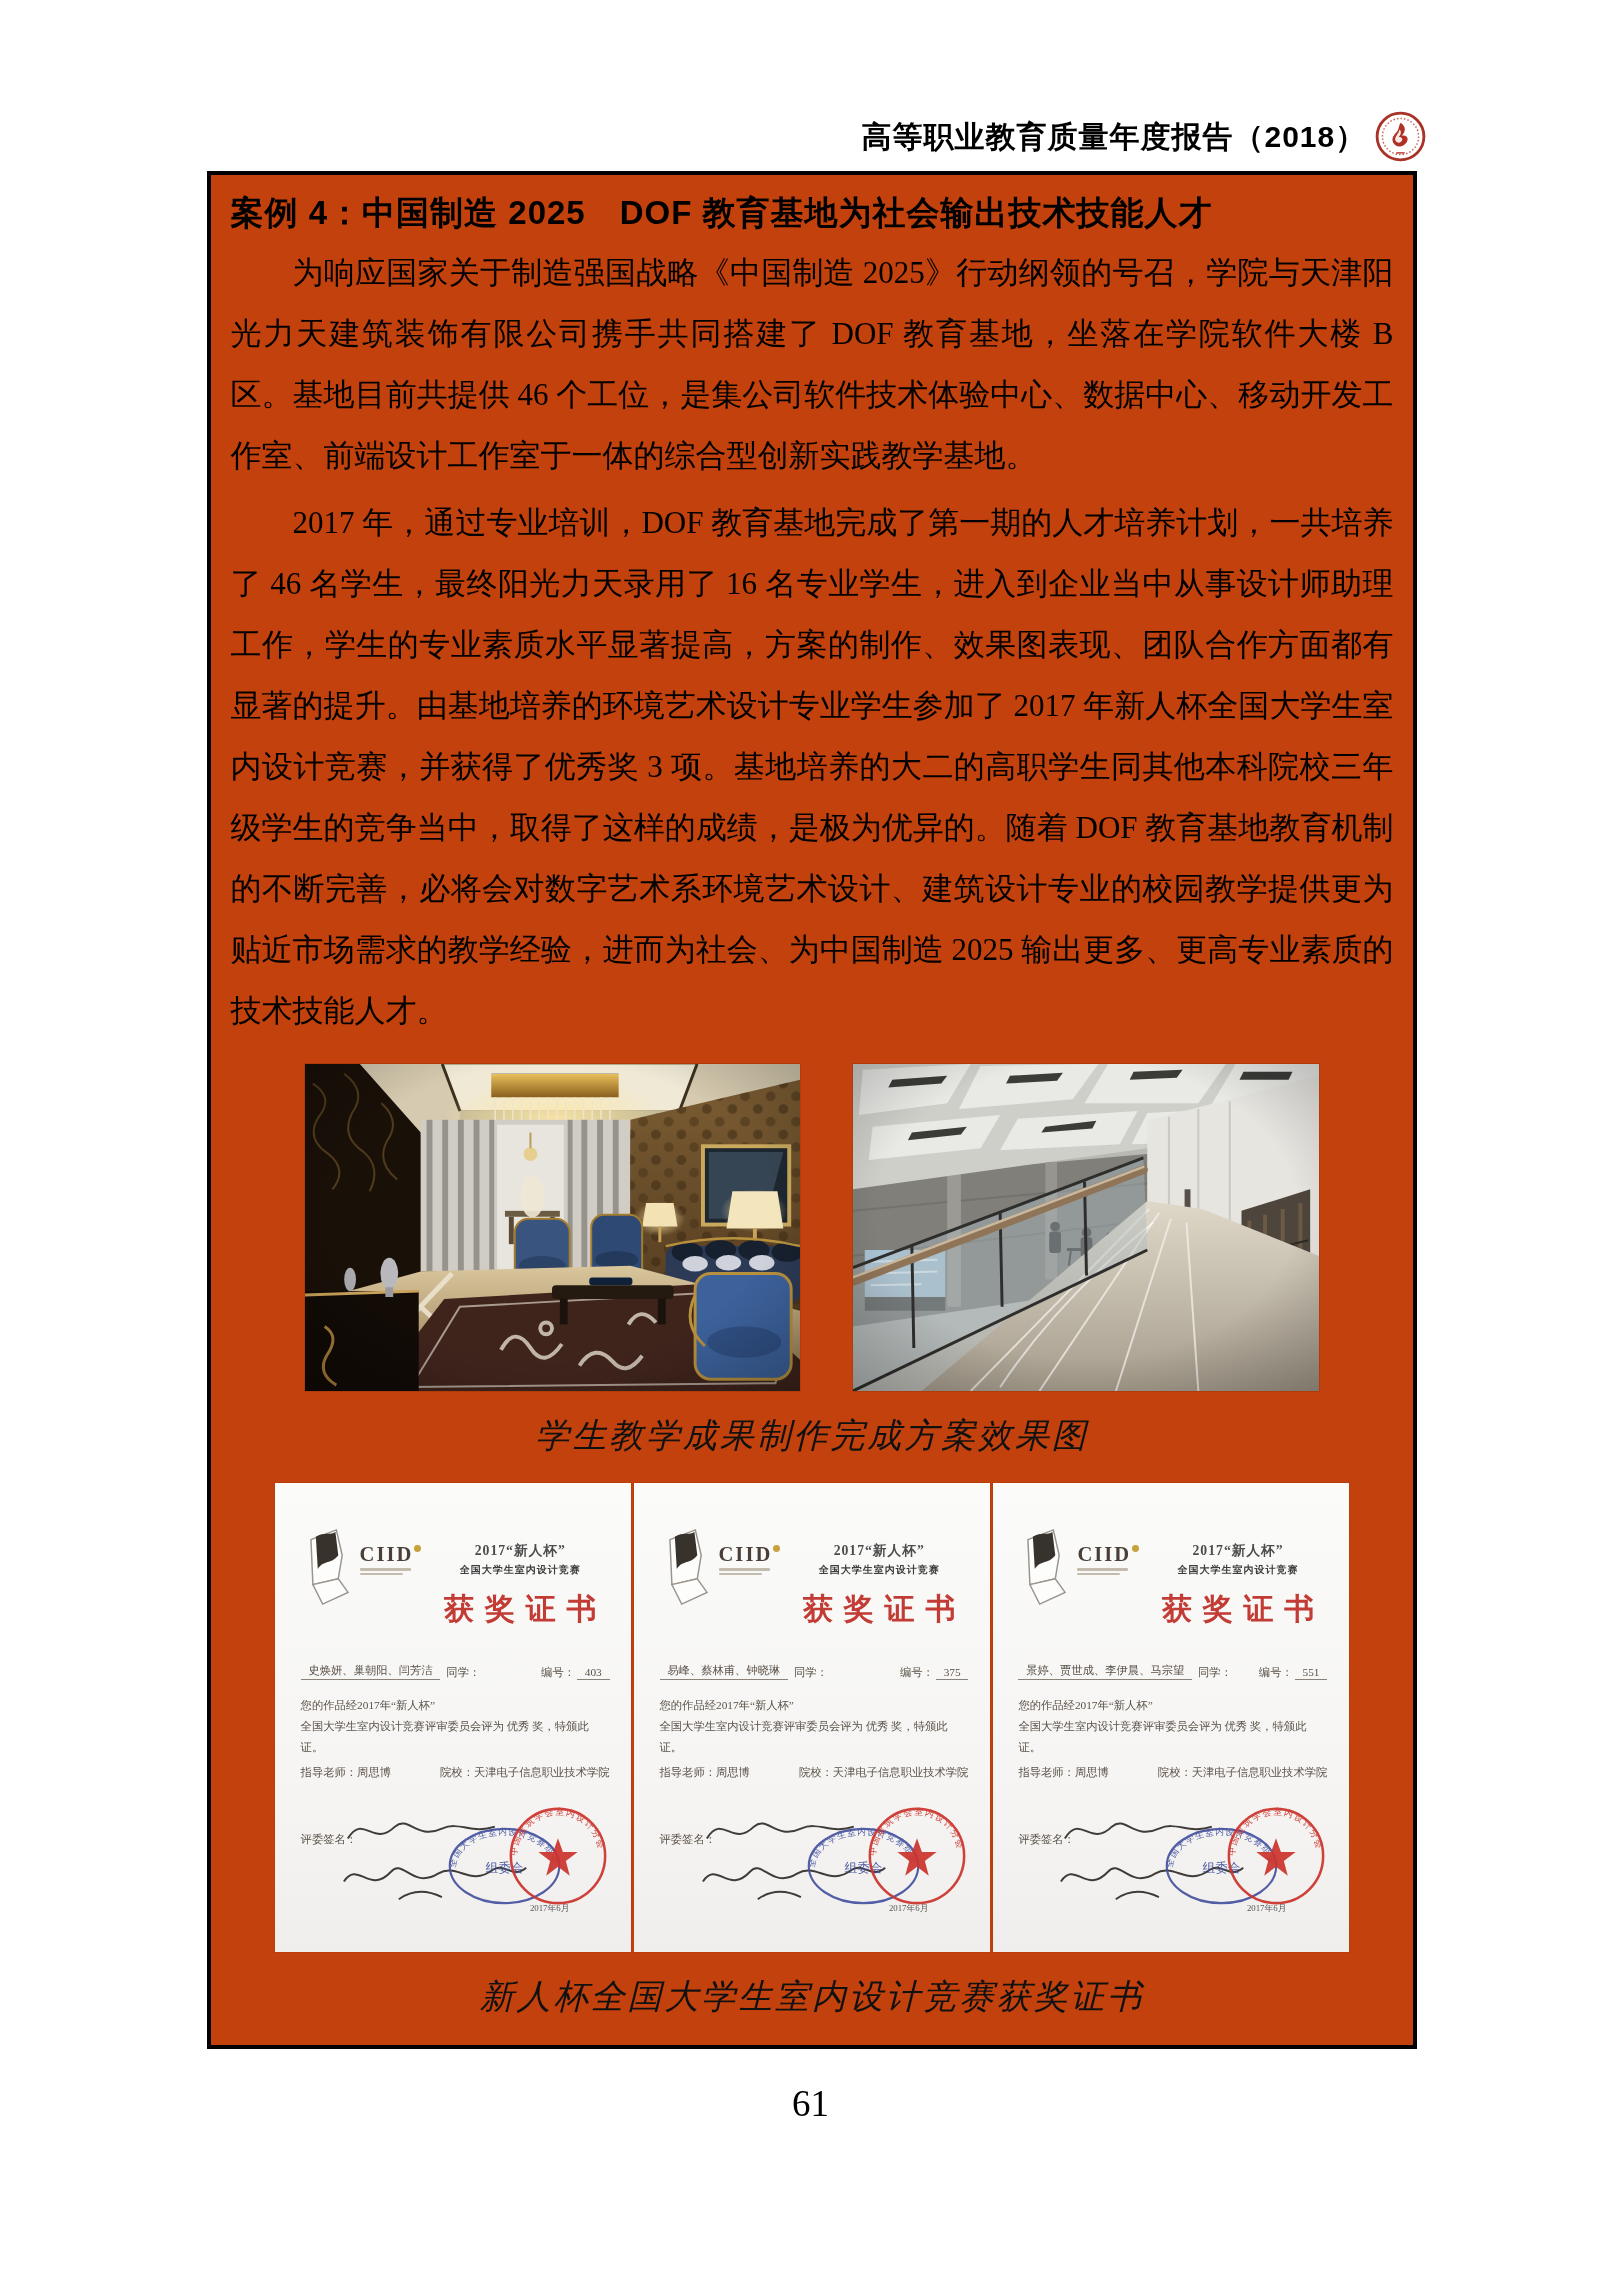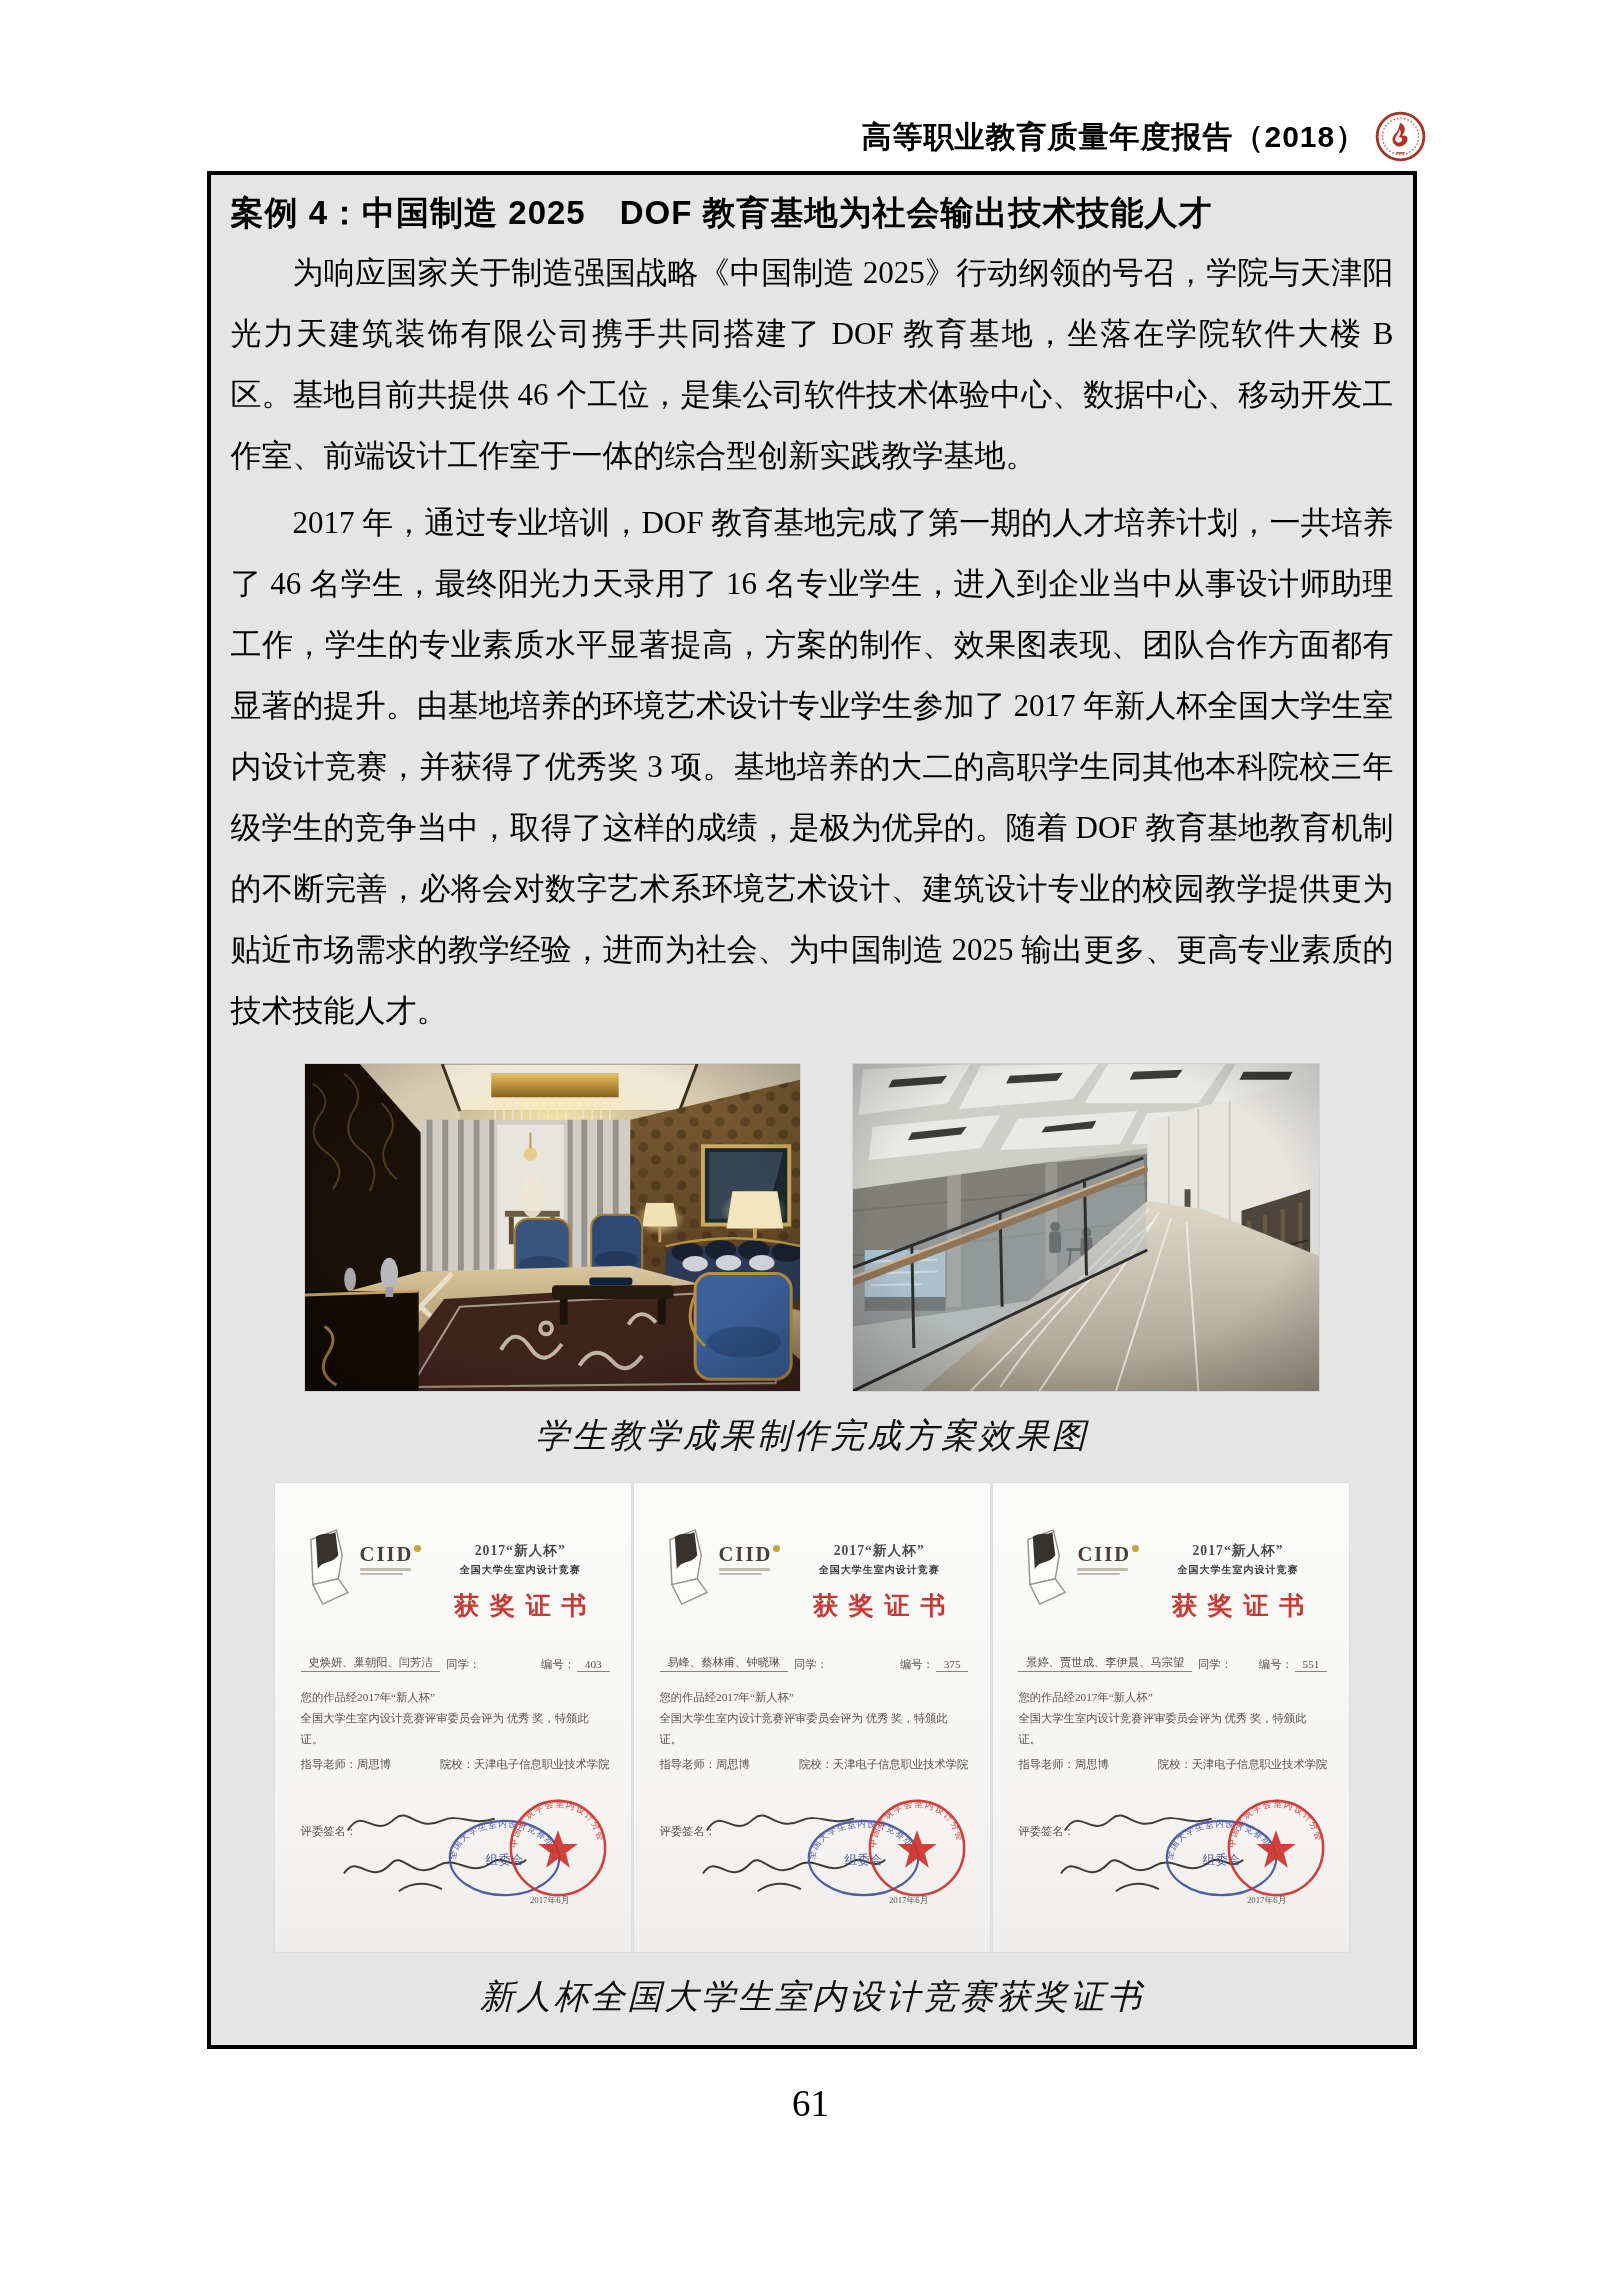--- a/index.html
+++ b/index.html
@@ -8,21 +8,21 @@
 
   
   .header{position:absolute;top:110px;left:0;width:1390px;display:flex;
           justify-content:flex-end;align-items:center;gap:7.8px;margin-left:37px;}
   .header-title{font-family:"Liberation Sans","DejaVu Sans",sans-serif;font-weight:bold;
                 font-size:30px;letter-spacing:1px;color:#000;line-height:53px;}
   .seal{width:53px;height:53px;display:block;}
 
   
   .case-box{position:absolute;left:207px;top:171px;width:1210px;height:1878px;
-            box-sizing:border-box;border:4.9px solid #000;background:#e5e5e5;
+            box-sizing:border-box;border:4.9px solid #000;background:#c2410c;
             padding:11.8px 19.6px 0 19.6px;}
   .case-title{font-family:"Liberation Sans","DejaVu Sans",sans-serif;font-weight:bold;
               font-size:33px;line-height:47px;letter-spacing:1px;margin:2px 0 5.9px 0;}
   .body-par{font-size:31px;line-height:61px;text-align:justify;text-indent:2em;
             margin:5.9px 0 0 0;}
 
   
   .photo-row{margin-top:23.5px;display:flex;justify-content:center;gap:53px;}
   .photo{display:block;box-shadow:0 0 0 1px rgba(0,0,0,.08);}
 
@@ -40,21 +40,21 @@
   .ciid-text{font-family:"Liberation Serif",serif;font-size:20.6px;letter-spacing:2px;
              color:#4a3f38;font-weight:bold;line-height:19.6px;}
   .gold-dot{display:inline-block;width:6.9px;height:6.9px;border-radius:50%;
             background:#c8a23c;vertical-align:top;margin-left:1px;}
   .ciid-sub{margin-top:2.9px;}
   .ciid-sub i{display:block;height:2.9px;background:#c3bbae;margin-bottom:2px;border-radius:1px;}
   .ciid-sub i.s1{width:51px;} .ciid-sub i.s2{width:43px;}
   .cert-title-block{margin-left:9.8px;margin-top:15.7px;text-align:center;flex:1;}
   .cert-year{font-size:13.7px;letter-spacing:1px;color:#4c4c4c;font-weight:bold;}
   .cert-comp{font-size:10px;letter-spacing:1px;color:#3e3e3e;font-weight:bold;margin-top:3px;}
-  .cert-award{font-size:25px;color:#c23b34;letter-spacing:10.8px;margin-top:11.8px;
+  .cert-award{font-size:30px;color:#c23b34;letter-spacing:10.8px;margin-top:11.8px;
               font-weight:bold;text-indent:10.8px;}
   .cert-names-row{margin-top:33px;display:flex;align-items:flex-end;}
   .uline{border-bottom:1px solid #8a8178;padding:0 7.8px 1px 7.8px;}
   .lbl{margin-left:5.9px;}
   .num-label{margin-left:auto;margin-right:2px;}
   .cert-body{margin-top:15.7px;line-height:20.6px;}
   .cert-row2{margin-top:7.8px;display:flex;justify-content:space-between;}
   .sig-zone{position:relative;margin-top:23.5px;height:147px;text-align:right;}
   .jury{position:absolute;left:0;top:29px;}
   .sig-svg{position:absolute;left:39px;top:2px;}

